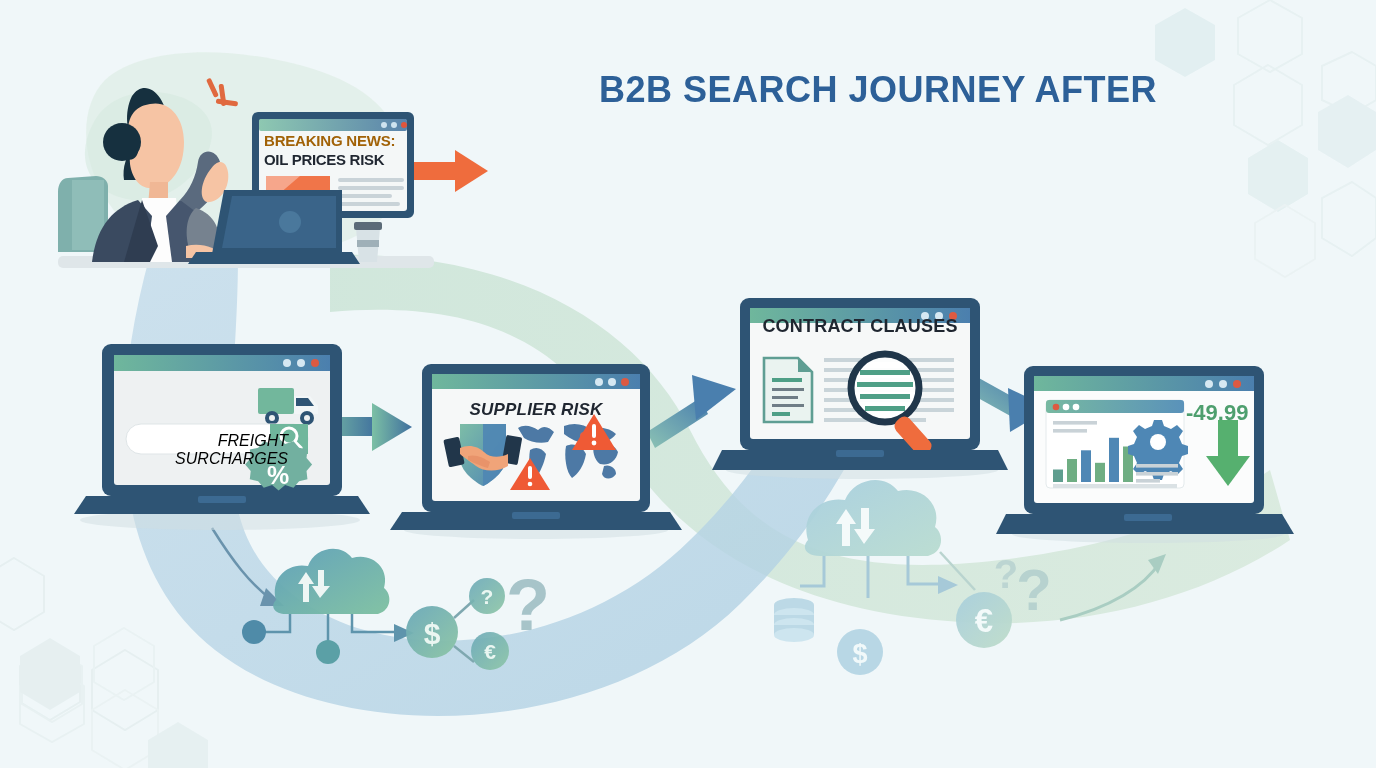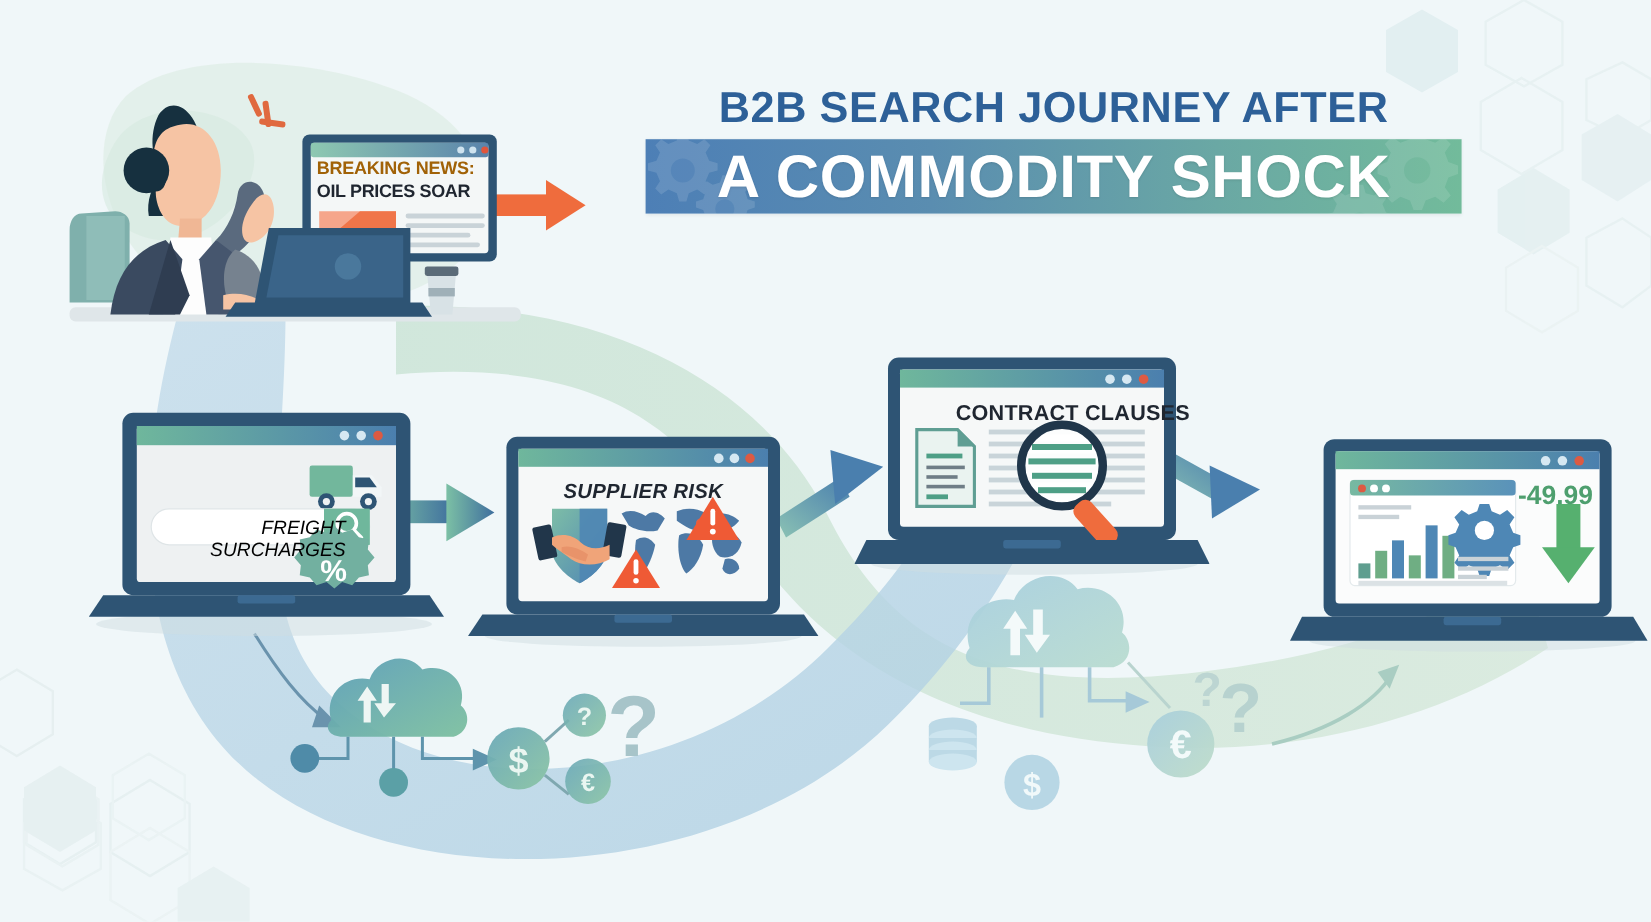--- a/index.html
+++ b/index.html
@@ -281,44 +281,25 @@
       <path d="M196 252 L352 252 L360 264 L188 264 Z" fill="#2e5474"></path>
 
       <path d="M356 228 L380 228 L377 262 L359 262 Z" fill="#d8e2e6"></path>
       <rect x="354" y="222" width="28" height="8" rx="2" fill="#5b6b78"></rect>
       <rect x="357" y="240" width="22" height="7" fill="#9fb0b8"></rect>
     </g>
   </svg>
 
   <div id="title-block">
     <div id="title-line1">B2B SEARCH JOURNEY AFTER</div>
-    <div id="title-bar">
-      <svg class="bar-gear" style="left:-6px;top:-16px;" width="120" height="96" viewBox="0 0 120 96">
-        <g fill="#ffffff" opacity="0.45">
-          <path d="M34 10 l6 0 2 7 7 3 6-4 5 5 -4 6 3 7 7 2 0 6 -7 2 -3 7 4 6 -5 5 -6-4 -7 3 -2 7 -6 0 -2-7 -7-3 -6 4 -5-5 4-6 -3-7 -7-2 0-6 7-2 3-7 -4-6 5-5 6 4 7-3z"></path>
-          <circle cx="37" cy="42" r="10" fill="#8fb4d6"></circle>
-          <path d="M70 46 l5 0 2 6 6 2 5-3 4 4 -3 5 2 6 6 2 0 5 -6 2 -2 6 3 5 -4 4 -5-3 -6 2 -2 6 -5 0 -2-6 -6-2 -5 3 -4-4 3-5 -2-6 -6-2 0-5 6-2 2-6 -3-5 4-4 5 3 6-2z"></path>
-          <circle cx="72" cy="74" r="8" fill="#8fb4d6"></circle>
-        </g>
-      </svg>
-      <svg class="bar-gear" style="right:-4px;top:-14px;" width="130" height="96" viewBox="0 0 130 96">
-        <g fill="#ffffff" opacity="0.42">
-          <path d="M86 6 l7 0 3 8 8 3 7-5 6 6 -5 7 3 8 8 3 0 7 -8 3 -3 8 5 7 -6 6 -7-5 -8 3 -3 8 -7 0 -3-8 -8-3 -7 5 -6-6 5-7 -3-8 -8-3 0-7 8-3 3-8 -5-7 6-6 7 5 8-3z"></path>
-          <circle cx="89" cy="40" r="11" fill="#9ccfb6"></circle>
-          <path d="M38 52 l6 0 2 7 7 2 6-4 5 5 -4 6 3 7 7 2 0 6 -7 2 -3 7 4 6 -5 5 -6-4 -7 3 -2 7 -6 0 -2-7 -7-3 -6 4 -5-5 4-6 -3-7 -7-2 0-6 7-2 3-7 -4-6 5-5 6 4 7-3z"></path>
-          <circle cx="41" cy="84" r="9" fill="#9ccfb6"></circle>
-        </g>
-      </svg>
-      <div id="title-line2">A COMMODITY SHOCK</div>
-    </div>
   </div>
 
   <div class="abs" style="left:264px;top:132px;width:142px;z-index:7;">
     <div style="font-size:15px;font-weight:bold;color:#a16207;letter-spacing:-0.2px;white-space:nowrap;">BREAKING NEWS:</div>
-    <div style="font-size:15px;font-weight:bold;color:#1f2630;letter-spacing:-0.3px;white-space:nowrap;margin-top:2px;">OIL PRICES SOAR</div>
+    <div style="font-size:15px;font-weight:bold;color:#1f2630;letter-spacing:-0.3px;white-space:nowrap;margin-top:2px;">OIL PRICES RISK</div>
   </div>
 
   <div class="laptop" style="left:70px;top:342px;width:310px;height:190px;">
     <svg width="310" height="190" viewBox="0 0 310 190">
       <defs>
         <linearGradient id="hdr1" x1="0" y1="0" x2="1" y2="0">
           <stop offset="0%" stop-color="#6fb79c"></stop>
             <stop offset="100%" stop-color="#4b7fae"></stop>
         </linearGradient>
       </defs>
@@ -461,24 +442,24 @@
           <rect x="145" y="86" width="56" height="5" fill="#4e9f86"></rect>
           <rect x="148" y="98" width="50" height="5" fill="#4e9f86"></rect>
           <rect x="153" y="110" width="40" height="5" fill="#4e9f86"></rect>
         </g>
         <circle cx="173" cy="92" r="34" fill="none" stroke="#20364a" stroke-width="7"></circle>
         <rect x="192" y="118" width="18" height="44" rx="7" fill="#ef6c3d" transform="rotate(-42 201 140)"></rect>
       </g>
       <path d="M10 154 L286 154 L296 174 L0 174 Z" fill="#2e5474"></path>
       <rect x="124" y="154" width="48" height="7" rx="2" fill="#3c6a92"></rect>
     </svg>
-    <div class="abs scr-title" style="left:38px;top:38px;width:220px;font-size:18px;padding-left:34px;">CONTRACT CLAUSES</div>
+    <div class="abs scr-title" style="left:38px;top:20px;width:220px;font-size:18px;">CONTRACT CLAUSES</div>
   </div>
 
-  <div class="laptop" style="left:1075px;top:364px;width:300px;height:182px;">
+  <div class="laptop" style="left:996px;top:364px;width:300px;height:182px;">
     <svg width="300" height="182" viewBox="0 0 300 182">
       <defs>
         <linearGradient id="hdr4" x1="0" y1="0" x2="1" y2="0">
           <stop offset="0%" stop-color="#6fb79c"></stop>
             <stop offset="100%" stop-color="#4b7fae"></stop>
         </linearGradient>
         <linearGradient id="hdr4b" x1="0" y1="0" x2="1" y2="0">
           <stop offset="0%" stop-color="#77b9a1"></stop>
             <stop offset="100%" stop-color="#5a92ba"></stop>
         </linearGradient>

